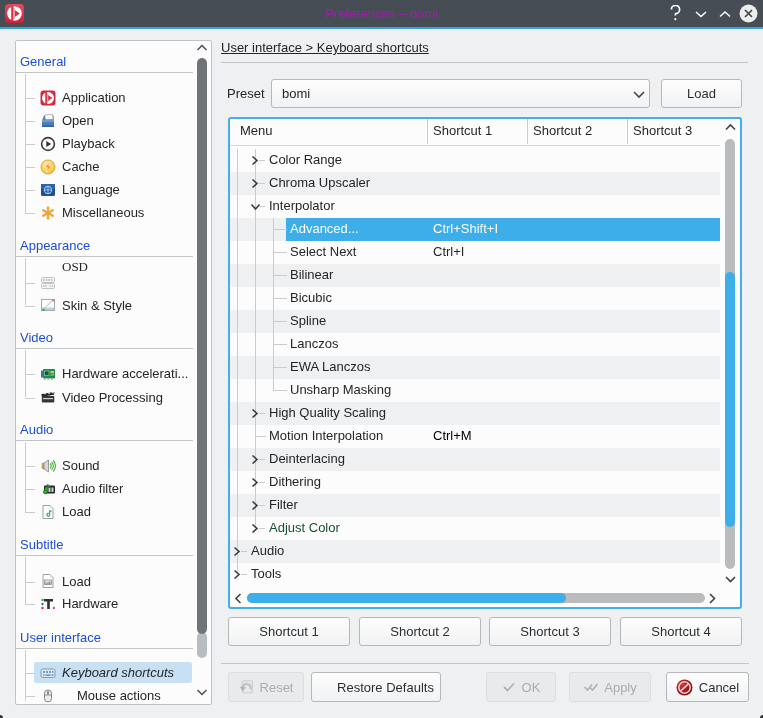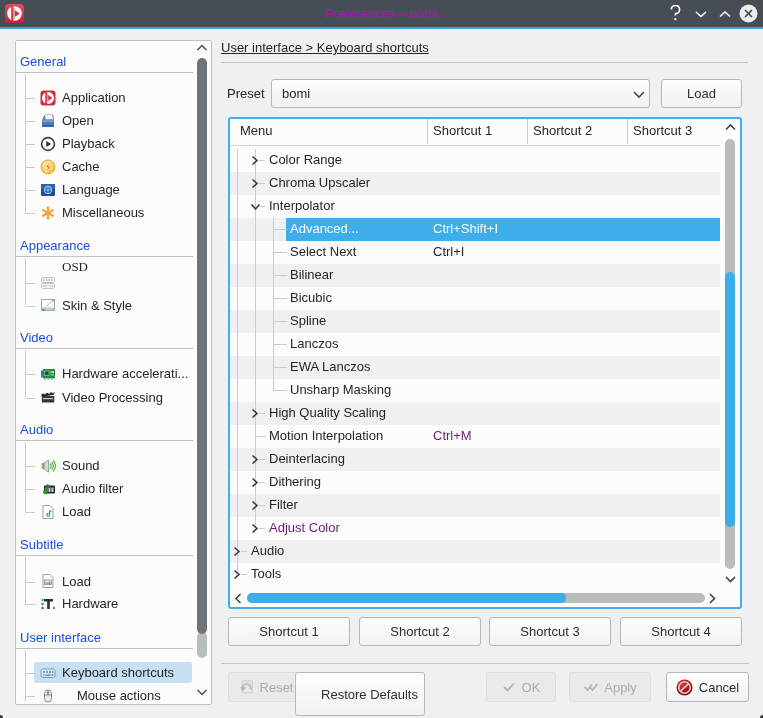--- a/index.html
+++ b/index.html
@@ -90,21 +90,21 @@
 <div class="sep" style="left:16px;top:555px;width:177px;"></div>
 <div class="guide" style="left:25px;top:557px;width:1px;height:48px;"></div>
 <div class="guide" style="left:25px;top:582px;width:10px;height:1px;"></div>
 <div class="item" style="top:574px;">Load</div>
 <div class="guide" style="left:25px;top:604px;width:10px;height:1px;"></div>
 <div class="item" style="top:596px;">Hardware</div>
 <div class="hdr" style="top:630px;">User interface</div>
 <div class="sep" style="left:16px;top:648px;width:177px;"></div>
 <div class="guide" style="left:25px;top:650px;width:1px;height:51px;"></div>
 <div class="guide" style="left:25px;top:673px;width:10px;height:1px;"></div>
-<div class="item" style="top:665px;">Keyboard shortcuts</div>
+<div class="item" style="top:665px;font-style:italic;">Keyboard shortcuts</div>
 <div class="guide" style="left:25px;top:696px;width:10px;height:1px;"></div>
 <div class="item" style="top:688px;margin-left:15px;">Mouse actions</div>
 <svg class="icon" style="top:90px" width="16" height="16" viewBox="0 0 16 16">
     <rect width="15" height="15" x="0.5" y="0.5" rx="3" fill="#d6293e"></rect>
 <circle cx="8" cy="8" r="6" fill="#ffffff"></circle>
 <rect x="5.2" y="1.6" width="1.9" height="12.8" fill="#d6293e" opacity="0.9"></rect>
 <rect x="7.1" y="3.5" width="1.2" height="9" fill="#d6293e" opacity="0.45"></rect>
 <path d="M8.2 5 L12.4 8 L8.2 11 Z" fill="#d5304a"></path>
   </svg>
 <svg class="icon" style="top:113px" width="16" height="16" viewBox="0 0 16 16">
@@ -303,41 +303,41 @@
 <div class="abs" style="left:290px;top:359px;color:#232629;">EWA Lanczos</div>
 <div class="guide" style="left:273px;top:390px;width:14px;height:1px;"></div>
 <div class="abs" style="left:290px;top:382px;color:#232629;">Unsharp Masking</div>
 <div class="guide" style="left:259px;top:413px;width:6px;height:1px;"></div>
 <svg class="abs" style="left:251px;top:408px" width="8" height="11" viewBox="0 0 8 11">
     <polyline points="1.5,1.5 6,5.5 1.5,9.5" fill="none" stroke="#3c4044" stroke-width="1.6"></polyline>
   </svg>
 <div class="abs" style="left:269px;top:405px;color:#232629;">High Quality Scaling</div>
 <div class="guide" style="left:255px;top:436px;width:11px;height:1px;"></div>
 <div class="abs" style="left:269px;top:428px;color:#232629;">Motion Interpolation</div>
-<div class="abs" style="left:433px;top:428px;color:#701a75;">Ctrl+M</div>
+<div class="abs" style="left:433px;top:428px;color:#000000;">Ctrl+M</div>
 <div class="guide" style="left:259px;top:459px;width:6px;height:1px;"></div>
 <svg class="abs" style="left:251px;top:454px" width="8" height="11" viewBox="0 0 8 11">
     <polyline points="1.5,1.5 6,5.5 1.5,9.5" fill="none" stroke="#3c4044" stroke-width="1.6"></polyline>
   </svg>
 <div class="abs" style="left:269px;top:451px;color:#232629;">Deinterlacing</div>
 <div class="guide" style="left:259px;top:482px;width:6px;height:1px;"></div>
 <svg class="abs" style="left:251px;top:477px" width="8" height="11" viewBox="0 0 8 11">
     <polyline points="1.5,1.5 6,5.5 1.5,9.5" fill="none" stroke="#3c4044" stroke-width="1.6"></polyline>
   </svg>
 <div class="abs" style="left:269px;top:474px;color:#232629;">Dithering</div>
 <div class="guide" style="left:259px;top:505px;width:6px;height:1px;"></div>
 <svg class="abs" style="left:251px;top:500px" width="8" height="11" viewBox="0 0 8 11">
     <polyline points="1.5,1.5 6,5.5 1.5,9.5" fill="none" stroke="#3c4044" stroke-width="1.6"></polyline>
   </svg>
 <div class="abs" style="left:269px;top:497px;color:#232629;">Filter</div>
 <div class="guide" style="left:259px;top:528px;width:6px;height:1px;"></div>
 <svg class="abs" style="left:251px;top:523px" width="8" height="11" viewBox="0 0 8 11">
     <polyline points="1.5,1.5 6,5.5 1.5,9.5" fill="none" stroke="#3c4044" stroke-width="1.6"></polyline>
   </svg>
-<div class="abs" style="left:269px;top:520px;color:#701a75;">Adjust Color</div>
+<div class="abs" style="left:269px;top:520px;color:#14532d;">Adjust Color</div>
 <div class="guide" style="left:241px;top:551px;width:6px;height:1px;"></div>
 <svg class="abs" style="left:233px;top:546px" width="8" height="11" viewBox="0 0 8 11">
     <polyline points="1.5,1.5 6,5.5 1.5,9.5" fill="none" stroke="#3c4044" stroke-width="1.6"></polyline>
   </svg>
 <div class="abs" style="left:251px;top:543px;color:#232629;">Audio</div>
 <div class="guide" style="left:241px;top:574px;width:6px;height:1px;"></div>
 <svg class="abs" style="left:233px;top:569px" width="8" height="11" viewBox="0 0 8 11">
     <polyline points="1.5,1.5 6,5.5 1.5,9.5" fill="none" stroke="#3c4044" stroke-width="1.6"></polyline>
   </svg>
 <div class="abs" style="left:251px;top:566px;color:#232629;">Tools</div>
@@ -363,21 +363,21 @@
 <div class="btn" style="left:620px;top:617px;width:122px;height:29px;">Shortcut 4</div>
 <div class="sep" style="left:221px;top:663px;width:528px;"></div>
 <div class="dbtn" style="left:228px;top:672px;width:76px;height:30px;">
 <svg width="16" height="16" viewBox="0 0 16 16" style="margin-right:5px">
       <rect x="3.4" y="1.8" width="10" height="12" rx="1" fill="none" stroke="#cdcfd1" stroke-width="1.2"></rect>
       <path d="M3.6 10.6 A4.2 4.2 0 1 1 11.6 10.4" fill="none" stroke="#c3c5c7" stroke-width="2.6"></path>
       <path d="M0.9 7.8 L7.0 8.0 L3.9 12.4 Z" fill="#b2b5b7"></path>
     </svg>
 <span>Reset</span>
   </div>
-<div class="btn" style="left:295px;top:672px;width:130px;height:44px;padding-left:19px;">Restore Defaults</div>
+<div class="btn" style="left:311px;top:672px;width:130px;height:30px;padding-left:19px;">Restore Defaults</div>
 <div class="dbtn" style="left:486px;top:672px;width:70px;height:30px;">
 <svg width="14" height="12" viewBox="0 0 14 12" style="margin-right:6px">
       <polyline points="2,6 5.5,9.5 12,2.5" fill="none" stroke="#b0b3b5" stroke-width="1.8"></polyline>
     </svg>
 <span>OK</span>
   </div>
 <div class="dbtn" style="left:569px;top:672px;width:82px;height:30px;">
 <svg width="16" height="12" viewBox="0 0 16 12" style="margin-right:5px">
       <polyline points="1.5,6 4.5,9 9,3.5" fill="none" stroke="#b0b3b5" stroke-width="1.7"></polyline>
       <polyline points="7,6.5 9.5,9 14.5,3" fill="none" stroke="#b0b3b5" stroke-width="1.7"></polyline>

